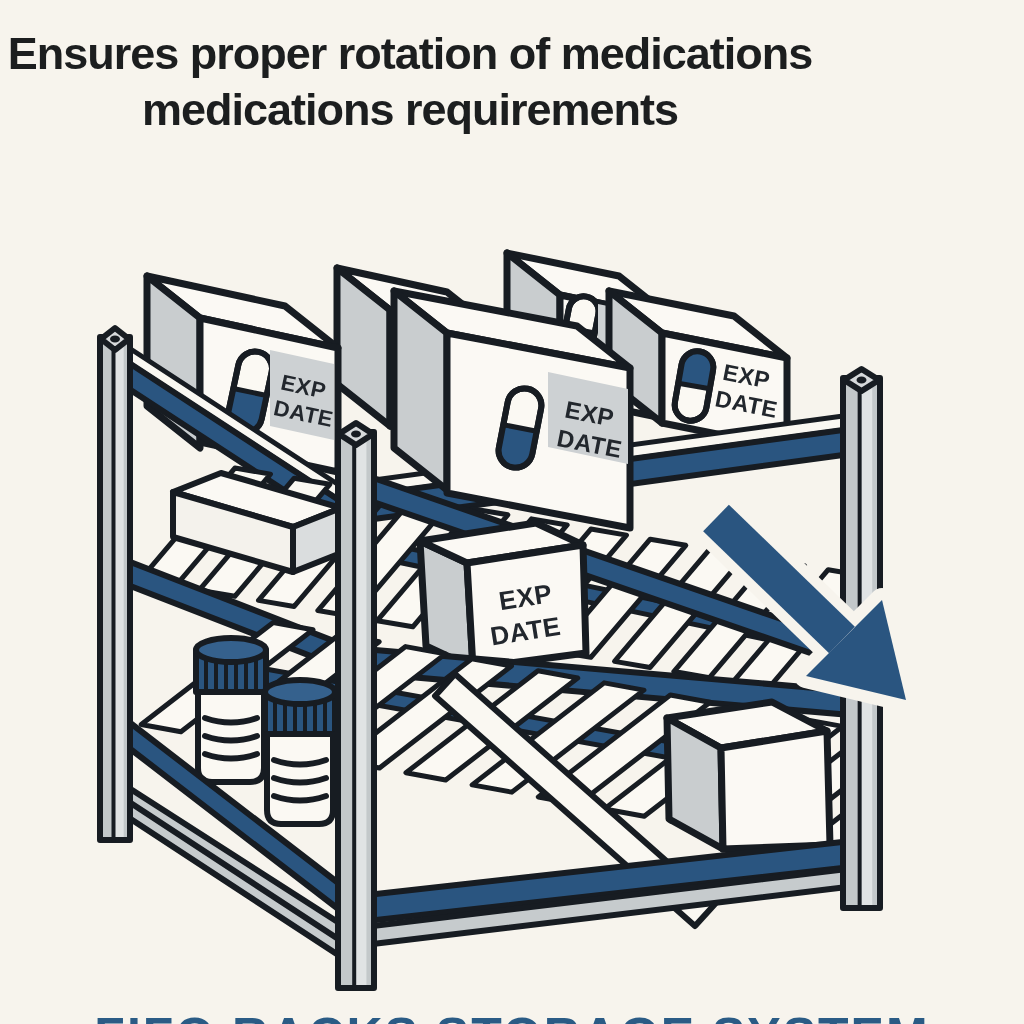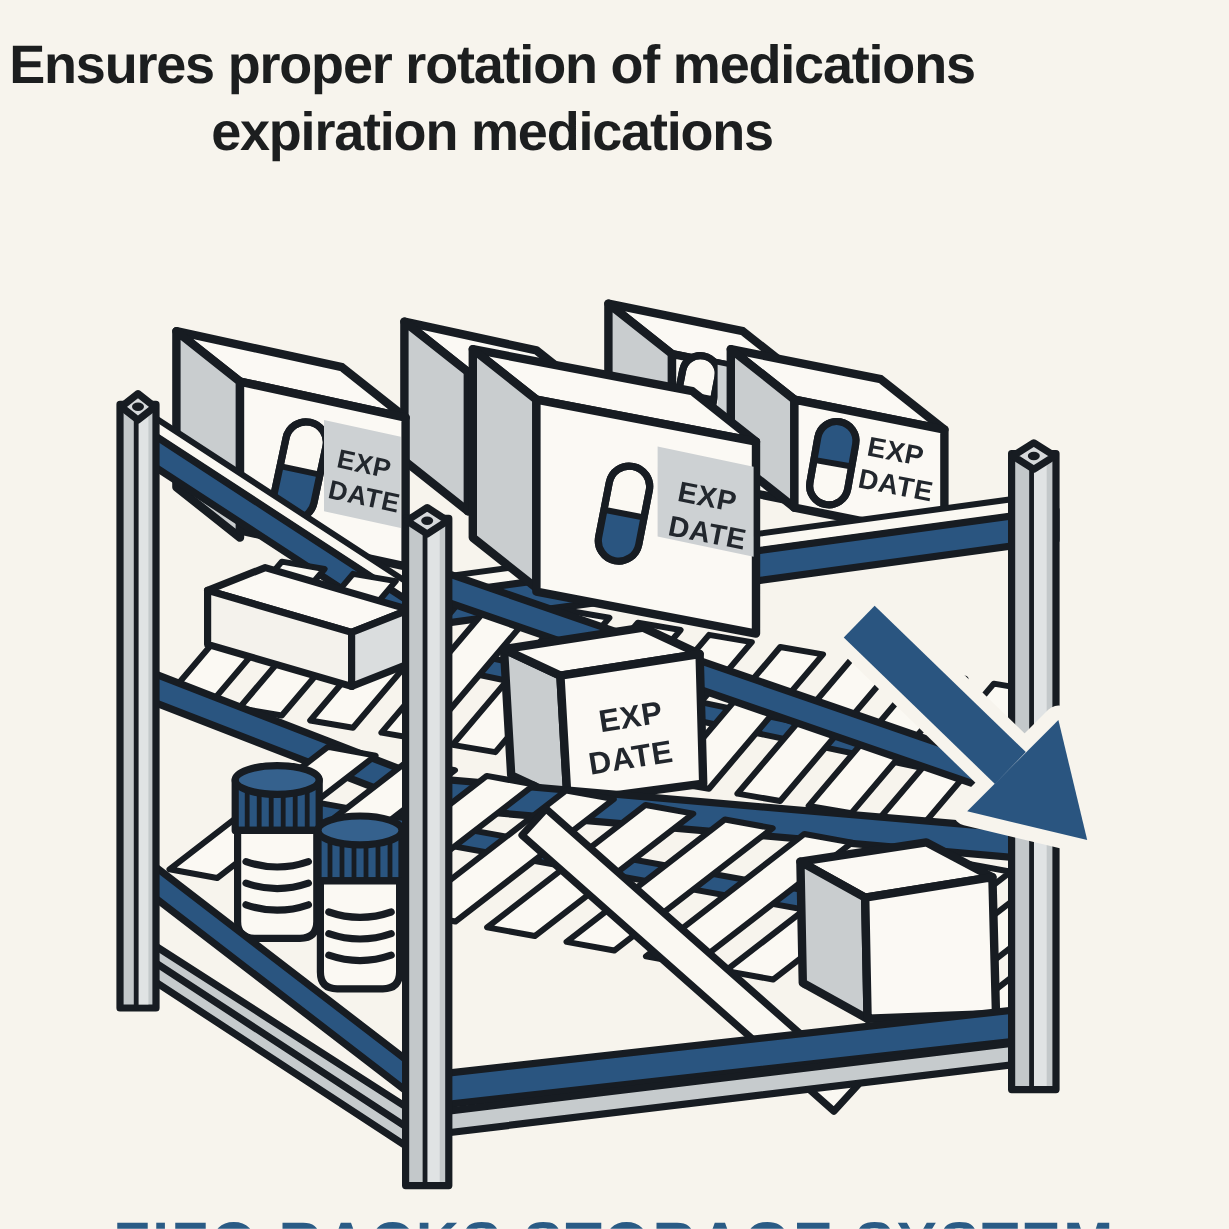--- a/index.html
+++ b/index.html
@@ -23,21 +23,21 @@
   svg text{
     font-family:"Liberation Sans", sans-serif;
     font-weight:700;fill:#22272D;letter-spacing:0.5px;
   }
 </style>
 </head>
 <body>
 
 <div class="title">
   <div>Ensures proper rotation of medications</div>
-  <div>expiration medications</div>
+  <div>medications requirements</div>
 </div>
 
 <svg width="1024" height="1024" viewBox="0 0 1024 1024">
   <defs>
     <clipPath id="deckClip">
         <rect x="96" y="240" width="766" height="770"></rect>
       </clipPath>
   </defs>
 
   <g stroke-linejoin="round" stroke-linecap="round">

